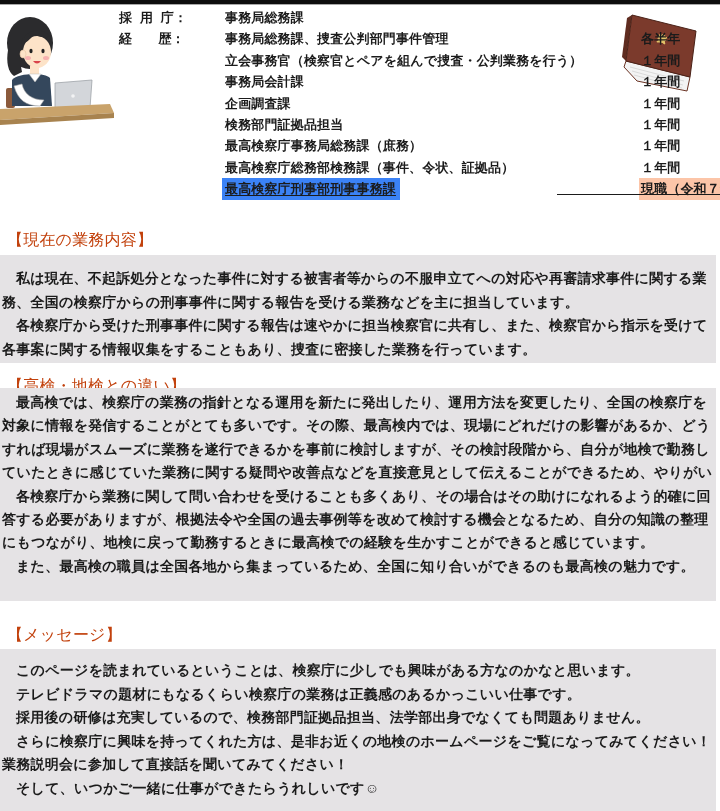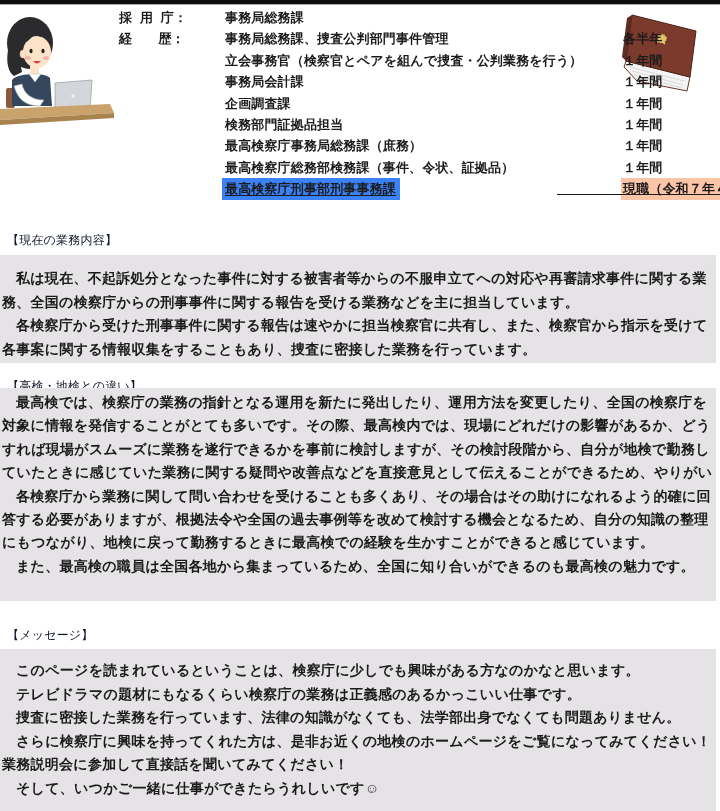--- a/index.html
+++ b/index.html
@@ -12,28 +12,28 @@
     .topbar-edge { position:absolute; left:0; top:4px; width:720px; height:1px; background:#a8a8a8; }
 
     .person { position:absolute; left:0; top:10px; width:120px; height:120px; }
     .book { position:absolute; left:610px; top:5px; width:100px; height:100px; }
 
     .hdr { position:absolute; left:119px; top:7px; font-size:13px; line-height:21.4px;
            font-weight:bold; letter-spacing:0.15px; }
     .hrow { display:flex; height:21.4px; white-space:nowrap;gap:32px; }
     .hlabel { width:74px; word-spacing:4px; }
     .hdept { width:366px; }
-    .hperiod { position:relative; }
+    .hperiod { position:relative;margin-left:18px; }
     .hl-dept { display:inline-block; background:#3b82f6; text-decoration:underline;
                text-underline-offset:2px; margin-left:-3px; padding:0 4px 0 3px; }
     .hl-period { display:inline-block; background:#fcc5a8; 
                  text-underline-offset:2px; margin-left:-2px; padding:0 2px;text-align:center; }
     .uline-ext { position:absolute; left:557px; top:194px; width:163px; height:1.3px; background:#1b1b1b; }
 
-    .sec-h { position:absolute; left:7px; font-size:12px; line-height:20px; color:#0f172a;
+    .sec-h { position:absolute; left:7px; font-size:16px; line-height:20px; color:#c2410c;
              white-space:nowrap; letter-spacing:0.2px; }
     .box { position:absolute; left:0; width:716px; background:#e5e3e5; box-sizing:border-box;
            padding-left:2px; font-size:14px; font-weight:bold; letter-spacing:0.27px; overflow:hidden; }
     .box .ln { white-space:nowrap; }
     .box .ln.ind { padding-left:14px; }
     #box1 { top:255px; height:108px; padding-top:12px; }
     #box1 .ln { height:23.6px; line-height:23.6px; }
     #box2 { top:388px; height:213px; padding-top:3px; }
     #box2 .ln { height:23.4px; line-height:23.4px; }
     #box3 { top:649px; height:196px; padding-top:10px; }
@@ -141,17 +141,17 @@
   <div class="ln ind">各検察庁から業務に関して問い合わせを受けることも多くあり、その場合はその助けになれるよう的確に回</div>
   <div class="ln">答する必要がありますが、根拠法令や全国の過去事例等を改めて検討する機会となるため、自分の知識の整理</div>
   <div class="ln">にもつながり、地検に戻って勤務するときに最高検での経験を生かすことができると感じています。</div>
   <div class="ln ind">また、最高検の職員は全国各地から集まっているため、全国に知り合いができるのも最高検の魅力です。</div>
 </div>
 
 <div class="sec-h" style="top:625px;">【メッセージ】</div>
 <div class="box" id="box3">
   <div class="ln ind">このページを読まれているということは、検察庁に少しでも興味がある方なのかなと思います。</div>
   <div class="ln ind">テレビドラマの題材にもなるくらい検察庁の業務は正義感のあるかっこいい仕事です。</div>
-  <div class="ln ind">捜査に密接した業務を行っています、法律の知識がなくても、法学部出身でなくても問題ありません。</div>
+  <div class="ln ind">採用後の研修は充実しているので、検務部門証拠品担当、法学部出身でなくても問題ありません。</div>
   <div class="ln ind">さらに検察庁に興味を持ってくれた方は、是非お近くの地検のホームページをご覧になってみてください！</div>
   <div class="ln">業務説明会に参加して直接話を聞いてみてください！</div>
   <div class="ln ind">そして、いつかご一緒に仕事ができたらうれしいです☺</div>
 </div>
 
 </body></html>

